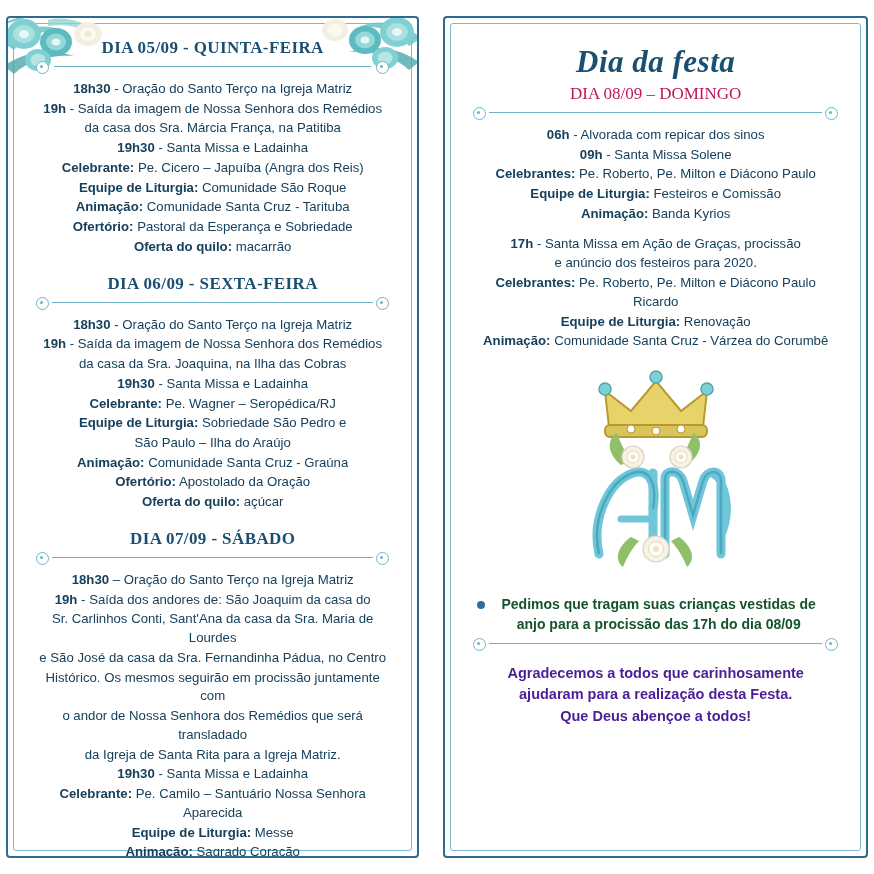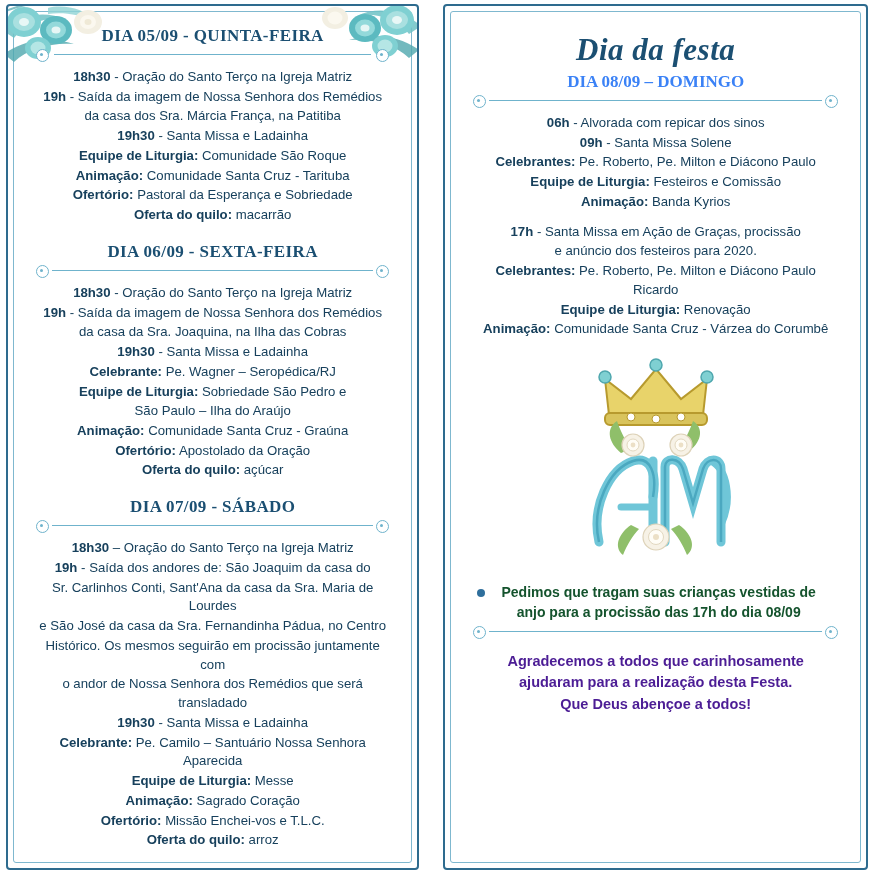--- a/index.html
+++ b/index.html
@@ -13,21 +13,21 @@
     font-family: "Liberation Sans", sans-serif;
     overflow: hidden;
   }
   .page {
     position: relative;
     width: 874px;
     height: 874px;
     display: flex;
     gap: 24px;
     box-sizing: border-box;
-    padding: 4px 6px;
+    padding: 16px 6px;
   }
   .panel {
     position: relative;
     background: #ffffff;
     border: 2px solid #2e6b8e;
     border-radius: 4px;
     box-sizing: border-box;
     overflow: hidden;
   }
   .panel-inner {
@@ -125,22 +125,22 @@
     font-style: italic;
     font-weight: bold;
     color: #1b4f72;
     font-size: 31px;
     margin: 12px 0 4px;
     letter-spacing: .5px;
   }
   .festa-sub {
     text-align: center;
     font-family: "Liberation Serif", serif;
-    font-weight: bold;
-    color: #3b82f6;
+    font-weight: normal;
+    color: #be185d;
     font-size: 17px;
     margin: 2px 0 0;
   }
 
   .emblem-wrap {
     display: flex;
     justify-content: center;
     align-items: center;
     margin: 18px 0 10px;
   }
@@ -226,20 +226,21 @@
       <div class="rule top-left-rule">
         <span class="dot l"></span>
         <span class="line"></span>
         <span class="dot r"></span>
       </div>
       <div class="lines">
         <p><b>18h30</b><span> - Oração do Santo Terço na Igreja Matriz</span></p>
         <p><b>19h</b><span> - Saída da imagem de Nossa Senhora dos Remédios</span></p>
         <p><span>da casa dos Sra. Márcia França, na Patitiba</span></p>
         <p><b>19h30</b><span> - Santa Missa e Ladainha</span></p>
+        <p><b>Celebrante:</b><span> Pe. Cicero – Japuíba (Angra dos Reis)</span></p>
         <p><b>Equipe de Liturgia:</b><span> Comunidade São Roque</span></p>
         <p><b>Animação:</b><span> Comunidade Santa Cruz - Tarituba</span></p>
         <p><b>Ofertório:</b><span> Pastoral da Esperança e Sobriedade</span></p>
         <p><b>Oferta do quilo:</b><span> macarrão</span></p>
       </div>
 
       <div class="gap"></div>
 
       <div class="sec-head">DIA 06/09 - SEXTA-FEIRA</div>
       <div class="rule">
@@ -268,20 +269,21 @@
         <span class="line"></span>
         <span class="dot r"></span>
       </div>
       <div class="lines">
         <p><b>18h30</b><span> – Oração do Santo Terço na Igreja Matriz</span></p>
         <p><b>19h</b><span> - Saída dos andores de: São Joaquim da casa do</span></p>
         <p><span>Sr. Carlinhos Conti, Sant'Ana da casa da Sra. Maria de Lourdes</span></p>
         <p><span>e São José da casa da Sra.  Fernandinha Pádua, no Centro</span></p>
         <p><span>Histórico. Os mesmos seguirão em procissão juntamente com</span></p>
         <p><span>o andor de Nossa Senhora dos Remédios que será transladado</span></p>
+        <p><span>da Igreja de Santa Rita para a Igreja Matriz.</span></p>
         <p><b>19h30</b><span> - Santa Missa e Ladainha</span></p>
         <p><b>Celebrante:</b><span>  Pe. Camilo – Santuário Nossa Senhora Aparecida</span></p>
         <p><b>Equipe de Liturgia:</b><span> Messe</span></p>
         <p><b>Animação:</b><span> Sagrado Coração</span></p>
         <p><b>Ofertório:</b><span> Missão Enchei-vos e T.L.C.</span></p>
         <p><b>Oferta do quilo:</b><span> arroz</span></p>
       </div>
     </div>
   </div>
 

